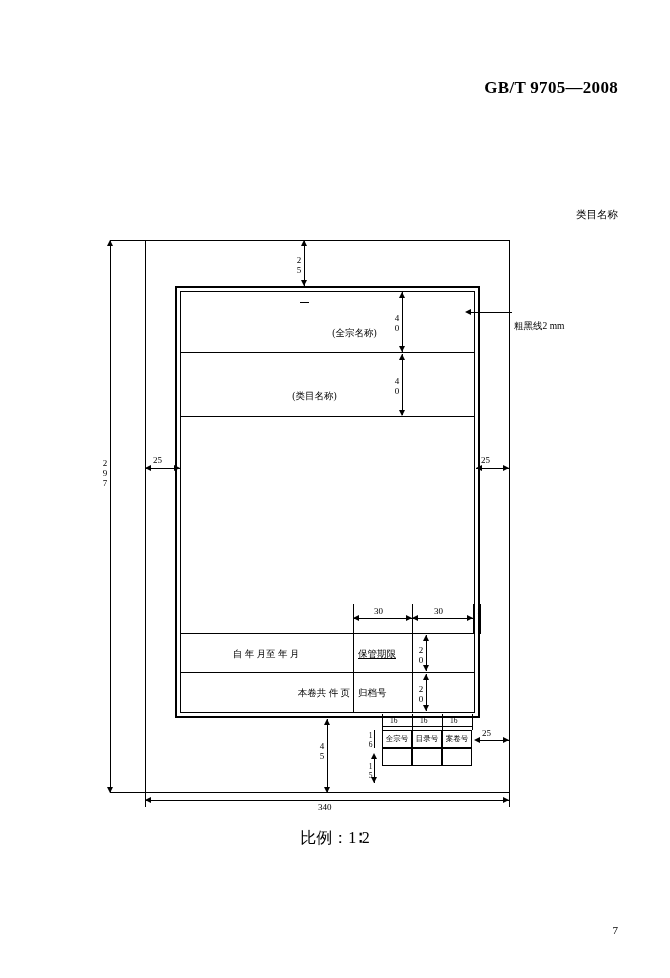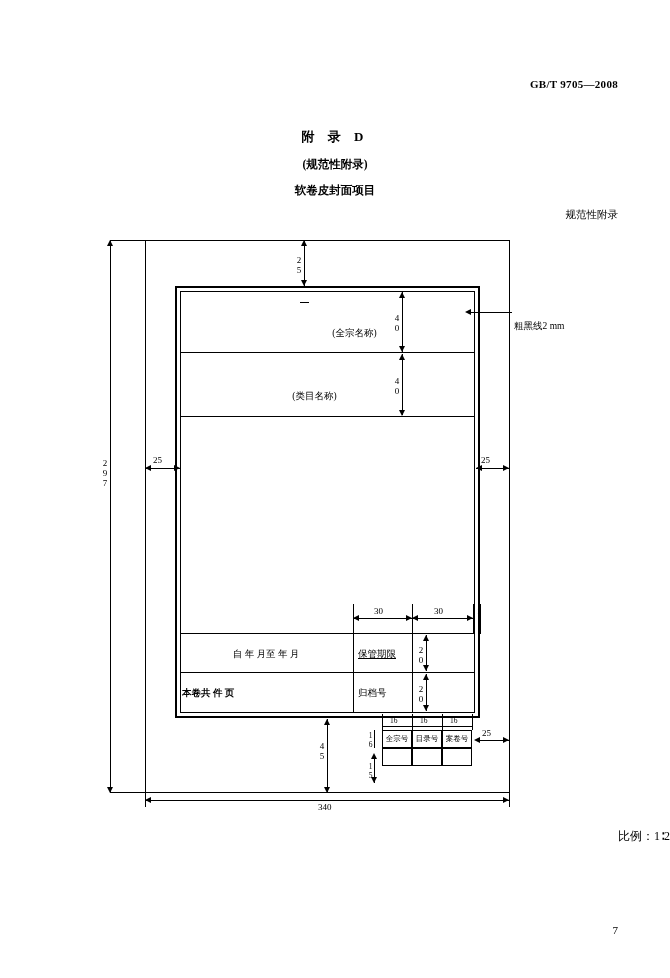--- a/index.html
+++ b/index.html
@@ -19,21 +19,21 @@
     position: absolute;
     left: 0; top: 0;
     width: 670px; height: 978px;
   }
   .std-no {
     position: absolute;
     right: 52px;
     top: 78px;
     font-family: "Liberation Serif", serif;
     font-weight: bold;
-    font-size: 11px;
+    font-size: 17px;
     letter-spacing: 0.3px;
   }
   .page-no {
     position: absolute;
     right: 52px;
     bottom: 42px;
     font-size: 11px;
   }
   .title-block {
     position: absolute;
@@ -59,22 +59,22 @@
   .unit-note {
     position: absolute;
     right: 52px;
     top: 208px;
     font-size: 10.5px;
   }
   .scale-note {
     position: absolute;
     left: 0; right: 0;
     top: 828px;
-    text-align: right;
-    font-size: 12px;
+    text-align: center;
+    font-size: 16px;
   }
 
   
   .drawing {
     position: absolute;
     left: 0; top: 0;
     width: 670px; height: 978px;
   }
   .outer-frame {
     position: absolute;
@@ -167,27 +167,22 @@
   }
 </style>
 </head>
 <body>
 
 <div class="page">
 
   <div class="std-no">GB/T 9705—2008</div>
   <div class="page-no">7</div>
 
-  <div class="title-block">
-    <div class="t1">附 录 D</div>
-    <div class="t2">(规范性附录)</div>
-    <div class="t3">软卷皮封面项目</div>
-  </div>
-
-  <div class="unit-note">规范性附录</div>
+
+  <div class="unit-note">类目名称</div>
   <div class="scale-note">比例：1∶2</div>
 
   <div class="drawing">
 
     <div class="outer-frame"></div>
 
     <div class="thick-frame"></div>
     <div class="inner-frame"></div>
 
     <div class="hline" style="left:180px; top:352px; width:295px;"></div>
@@ -196,21 +191,21 @@
     <div class="hline" style="left:180px; top:672px; width:295px;"></div>
 
     <div class="vline" style="left:353px; top:633px; height:80px;"></div>
     <div class="vline" style="left:412px; top:633px; height:80px;"></div>
 
     <div class="hline" style="left:300px; top:302px; width:9px;"></div>
 
     <div class="cell-label" style="left:180px; top:327px; width:349px;">(全宗名称)</div>
     <div class="cell-label" style="left:180px; top:390px; width:269px;">(类目名称)</div>
     <div class="cell-label" style="left:182px; top:648px; width:168px; text-align:center;">自    年  月至    年  月</div>
-    <div class="cell-label" style="left:182px; top:687px; width:168px; text-align:left;font-weight:bold;">本卷共        件        页</div>
+    <div class="cell-label" style="left:182px; top:687px; width:168px; text-align:right;">本卷共        件        页</div>
     <div class="cell-label" style="left:358px; top:648px; width:52px; text-align:left;text-decoration:underline;">保管期限</div>
     <div class="cell-label" style="left:358px; top:687px; width:52px; text-align:left;">归档号</div>
 
     <div class="small-box" style="left:382px; top:730px; width:30px; height:18px;">全宗号</div>
     <div class="small-box" style="left:412px; top:730px; width:30px; height:18px;">目录号</div>
     <div class="small-box" style="left:442px; top:730px; width:30px; height:18px;">案卷号</div>
     <div class="small-box" style="left:382px; top:748px; width:30px; height:18px;"></div>
     <div class="small-box" style="left:412px; top:748px; width:30px; height:18px;"></div>
     <div class="small-box" style="left:442px; top:748px; width:30px; height:18px;"></div>
 

